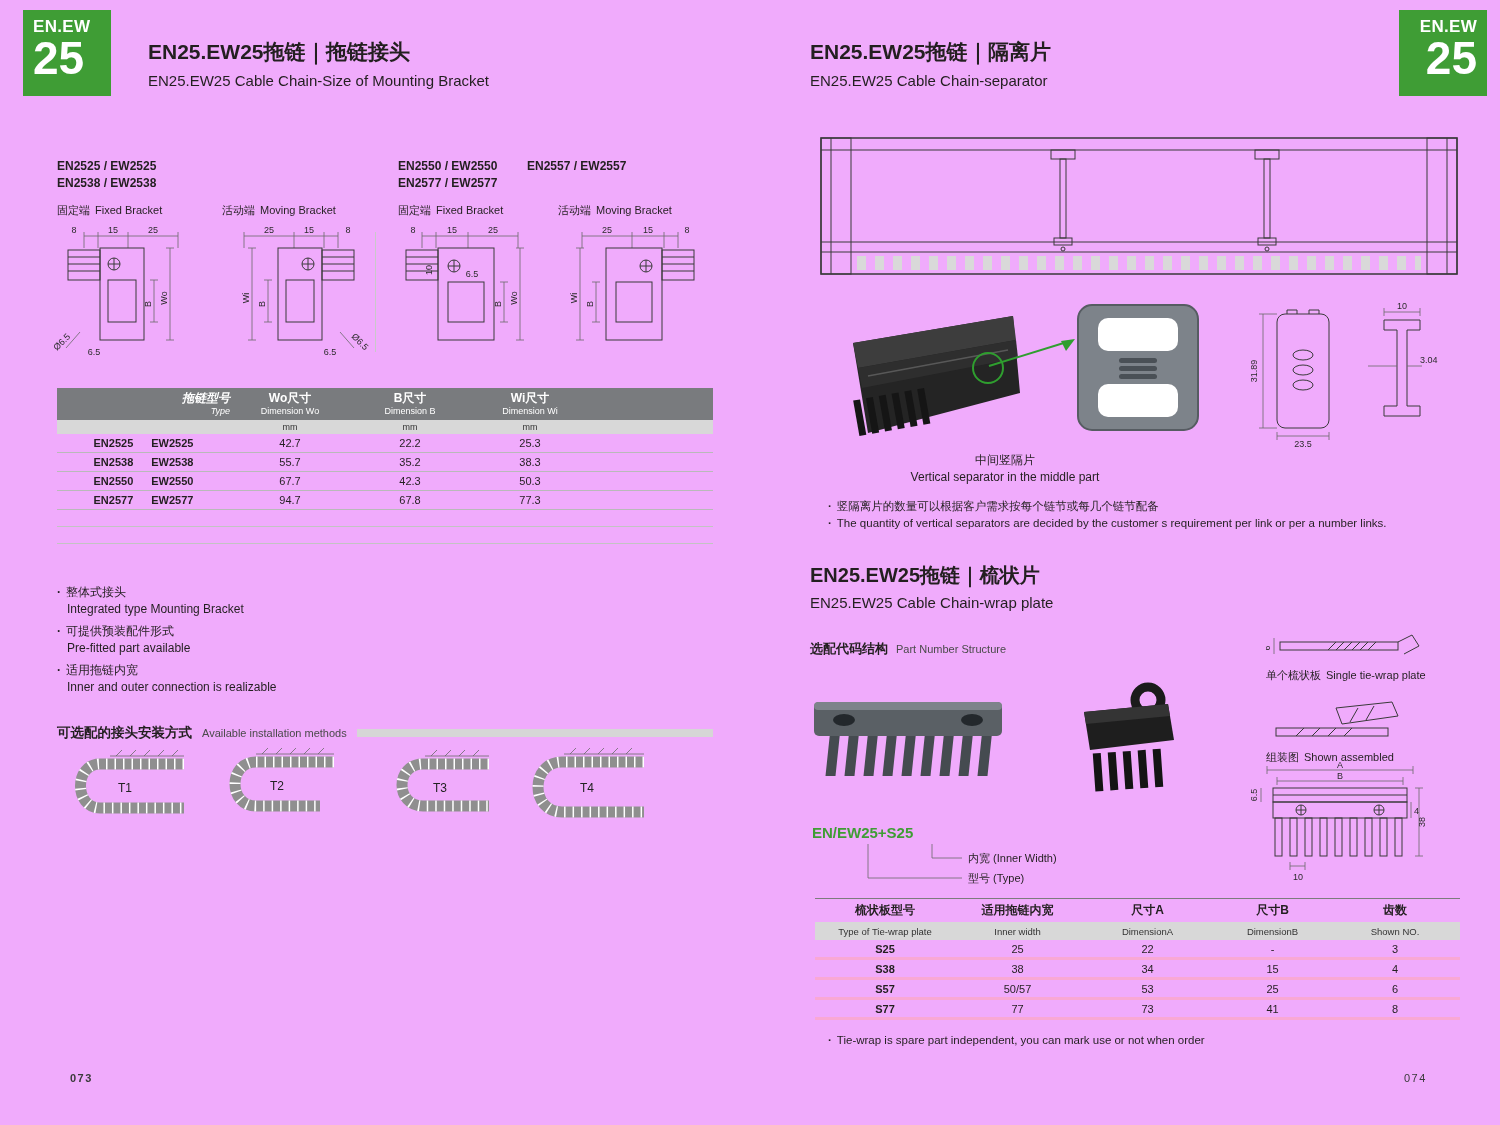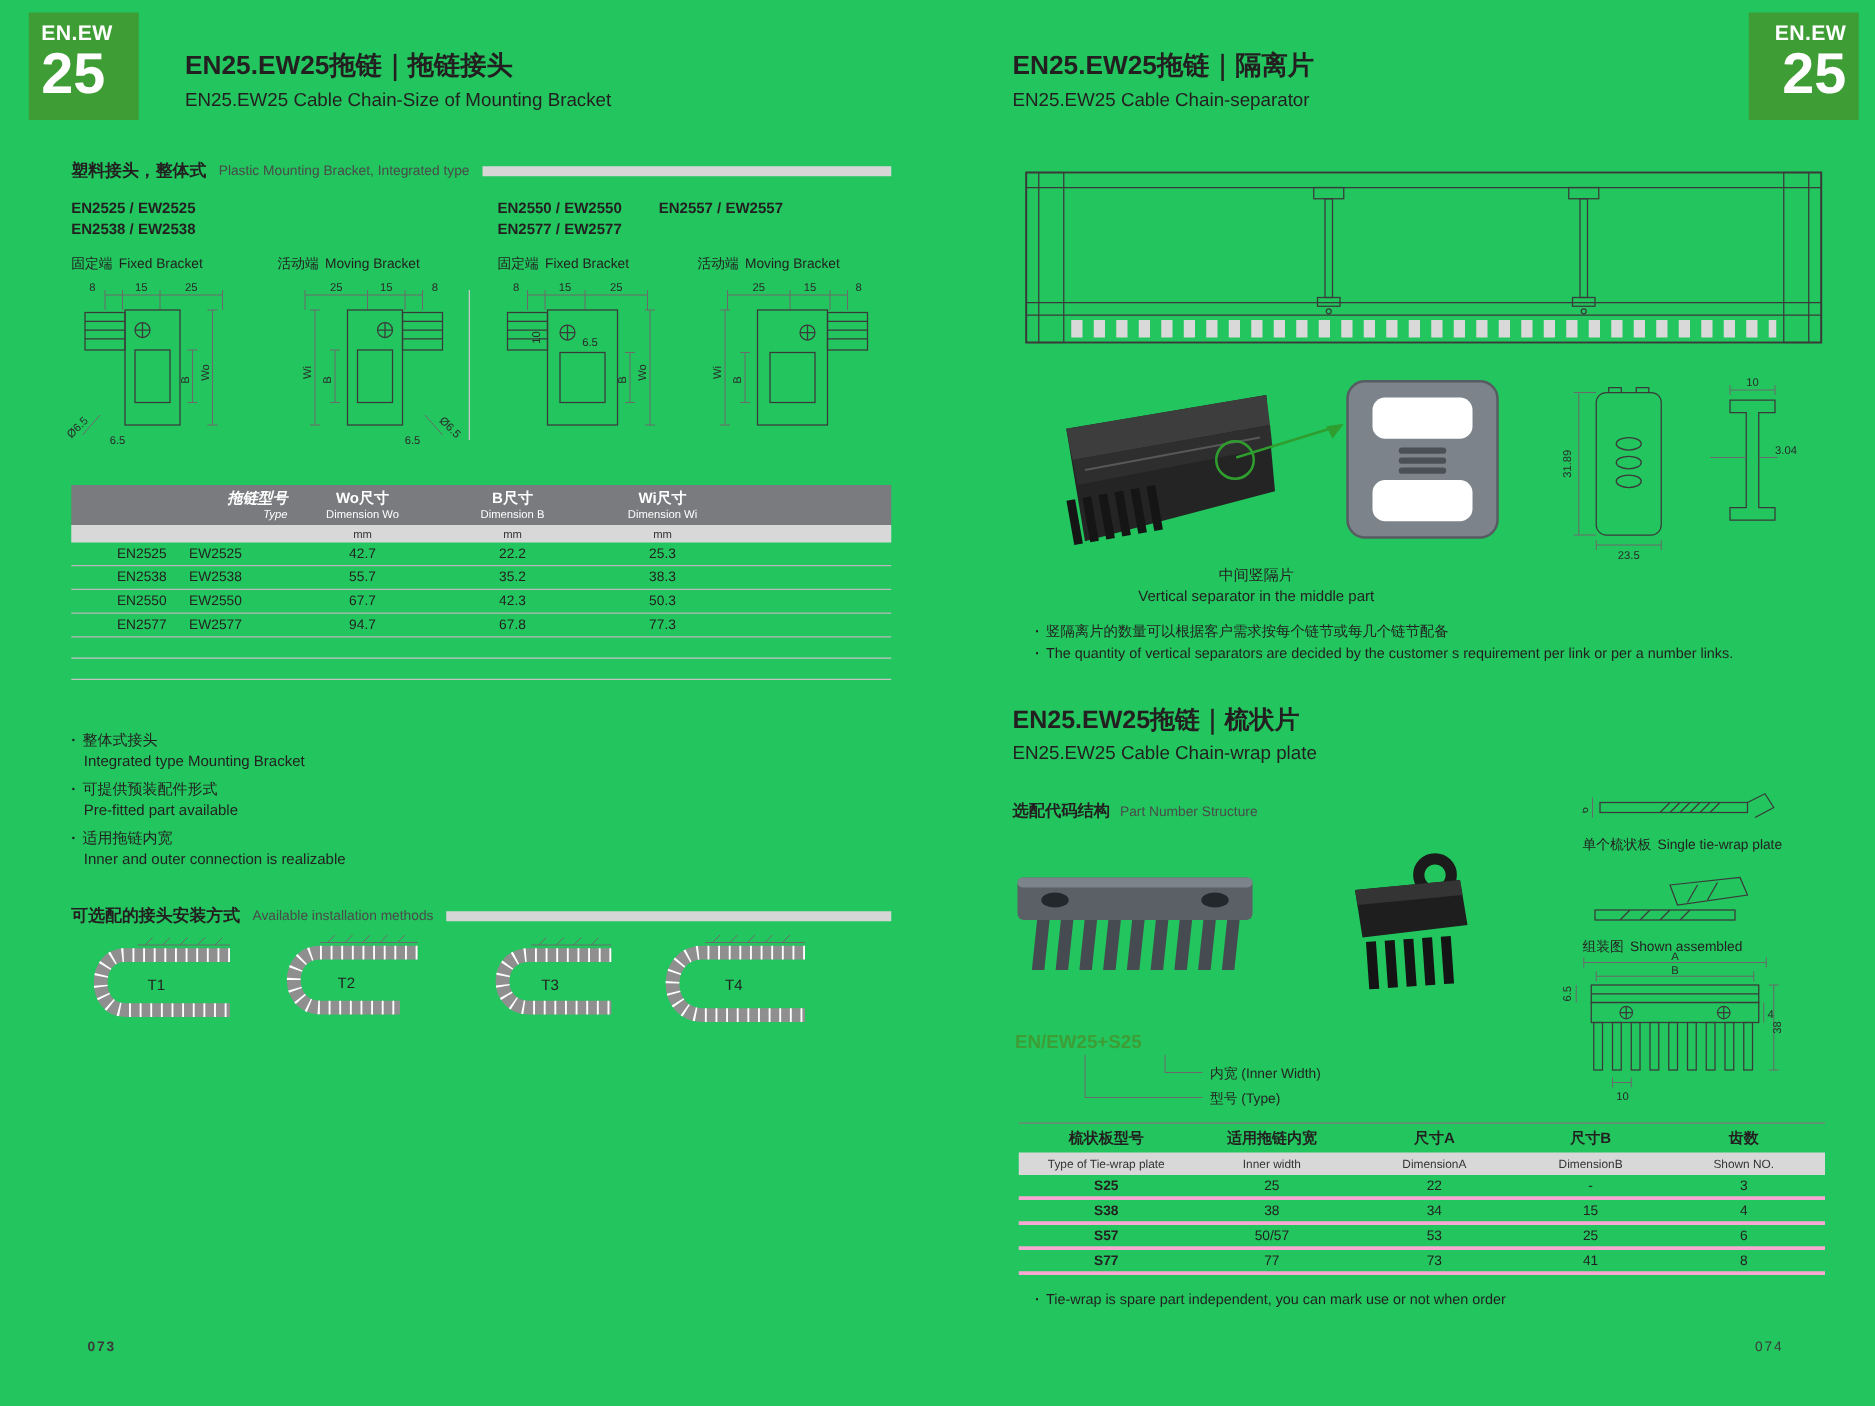--- a/index.html
+++ b/index.html
@@ -1,18 +1,18 @@
 <!DOCTYPE html>
 <html style="--accent: #3f9d35;"><head>
 <meta charset="utf-8">
 <style>
   * { box-sizing:border-box; margin:0; padding:0; }
   html,body { background:#ffffff; }
   body { font-family:"Liberation Sans","DejaVu Sans",sans-serif; color:#231f20; }
-  .sheet { position:relative; width:1500px; height:1125px; background:#22c55e; overflow:hidden; }
+  .sheet { position:relative; width:1500px; height:1125px; background:#f0abfc; overflow:hidden; }
   .abs { position:absolute; }
 
   .badge { width:88px; height:86px; background:var(--accent,#3f9d35); color:#fff; padding:7px 10px 0 10px; }
   .badge .l1 { font-size:17px; font-weight:700; letter-spacing:.3px; }
   .badge .l2 { font-size:46px; font-weight:700; line-height:.95; }
   .badge.right { text-align:right; }
 
   .title-zh { font-size:21px; font-weight:700; }
   .title-en { font-size:15px; margin-top:6px; }
 
@@ -34,21 +34,21 @@
 
   
   .lt-row { display:grid; grid-template-columns:173px 120px 120px 120px 123px; align-items:center; }
   .lt-head { background:#797b7e; color:#fff; height:32px; }
   .lt-head .c { text-align:center; line-height:1.15; }
   .lt-head .c1 { text-align:right; padding-left:40px;font-style:italic; }
   .lt-head .zh { font-size:12px; font-weight:700; }
   .lt-head .en { font-size:9px; }
   .lt-units { background:#d8d8d8; height:14px; font-size:9px; color:#333; text-align:center; }
   .lt-data { height:19px; border-bottom:1px solid #b9b9b9; font-size:11px; }
-  .lt-data .type { display:flex; gap:18px; justify-content:center; font-weight:400;text-align:right; }
+  .lt-data .type { display:flex; gap:18px; justify-content:center; font-weight:700;text-align:right; }
   .lt-data .v { text-align:center; }
   .lt-empty { height:17px; border-bottom:1px solid #c3c3c3; }
 
   .feat-zh { font-size:12px; line-height:17px; }
   .feat-zh::before { content:"·"; font-weight:700; margin-right:5px; }
   .feat-en { font-size:12px; line-height:17px; padding-left:10px; margin-bottom:5px; }
 
   .note { font-size:11.5px; line-height:17px; }
   .note::before { content:"·"; font-weight:700; margin-right:5px; }
 
@@ -78,25 +78,20 @@
   <div class="abs badge" style="left:23px; top:10px;">
     <div class="l1">EN.EW</div>
     <div class="l2">25</div>
   </div>
 
   <div class="abs" style="left:148px; top:38px;">
     <div class="title-zh">EN25.EW25拖链｜拖链接头</div>
     <div class="title-en">EN25.EW25 Cable Chain-Size of Mounting Bracket</div>
   </div>
 
-  <div class="abs sec-head" style="left:57px; top:128px; width:656px;">
-    <span class="zh">塑料接头，整体式</span>
-    <span class="en">Plastic Mounting Bracket, Integrated type</span>
-    <span class="bar"></span>
-  </div>
 
   <div class="abs model" style="left:57px; top:158px;">
     <div>EN2525 / EW2525</div>
     <div>EN2538 / EW2538</div>
   </div>
   <div class="abs model" style="left:398px; top:158px;">
     <div>EN2550 / EW2550</div>
     <div>EN2577 / EW2577</div>
   </div>
   <div class="abs model" style="left:527px; top:158px;">

